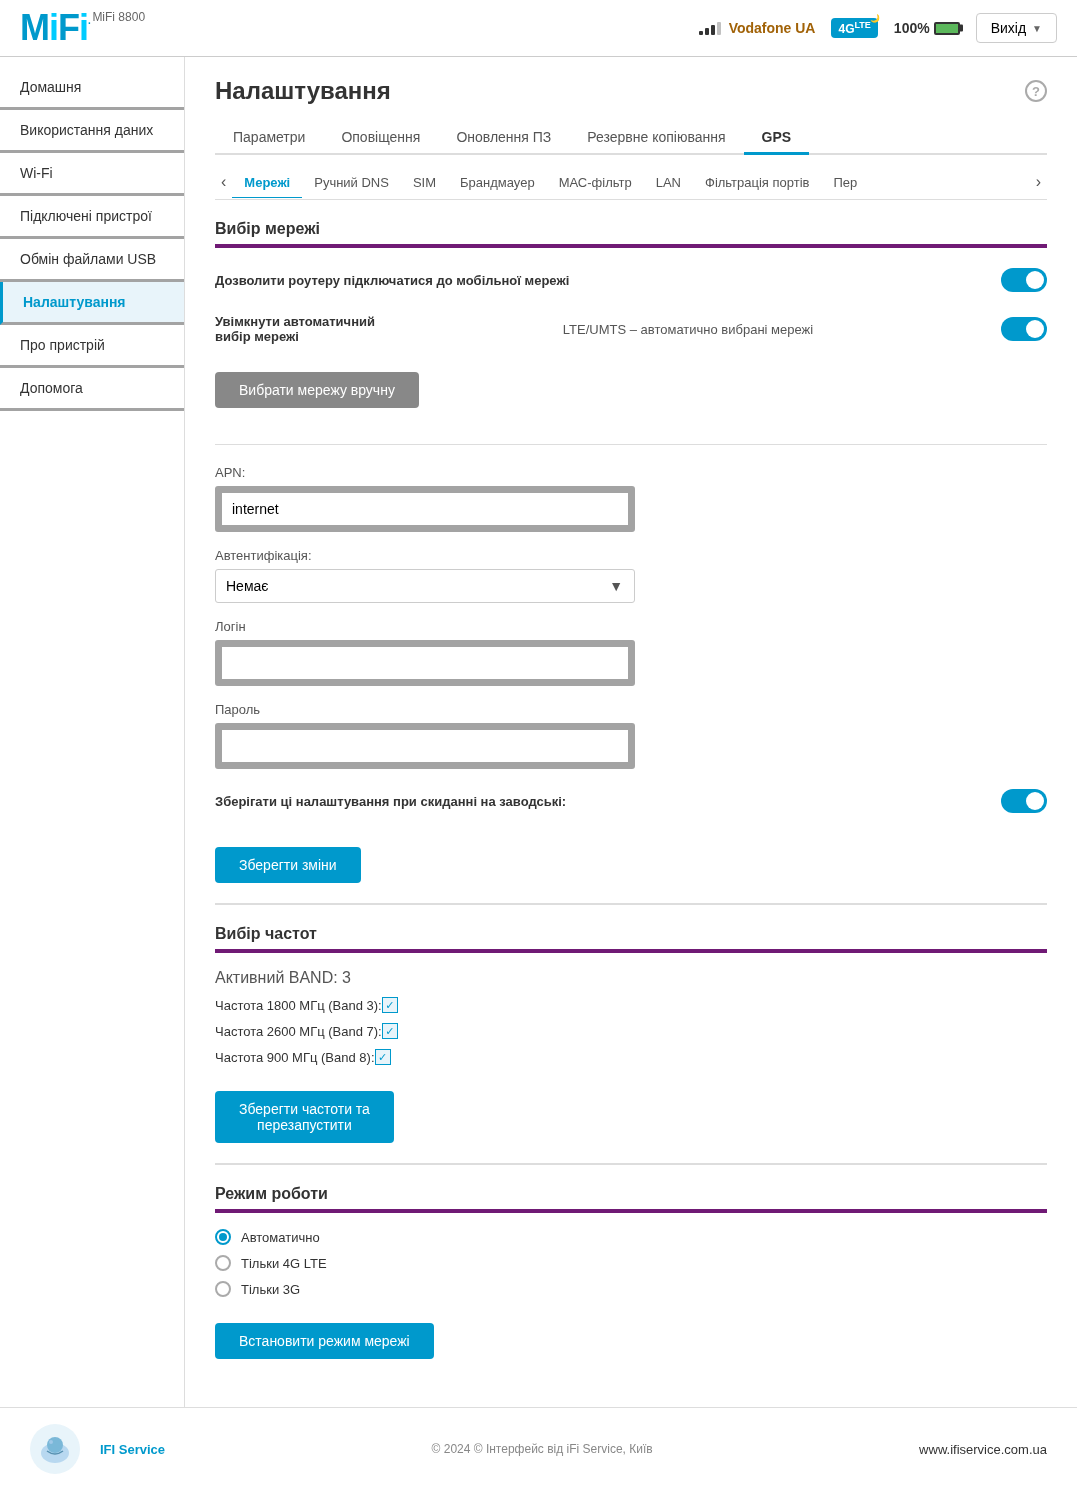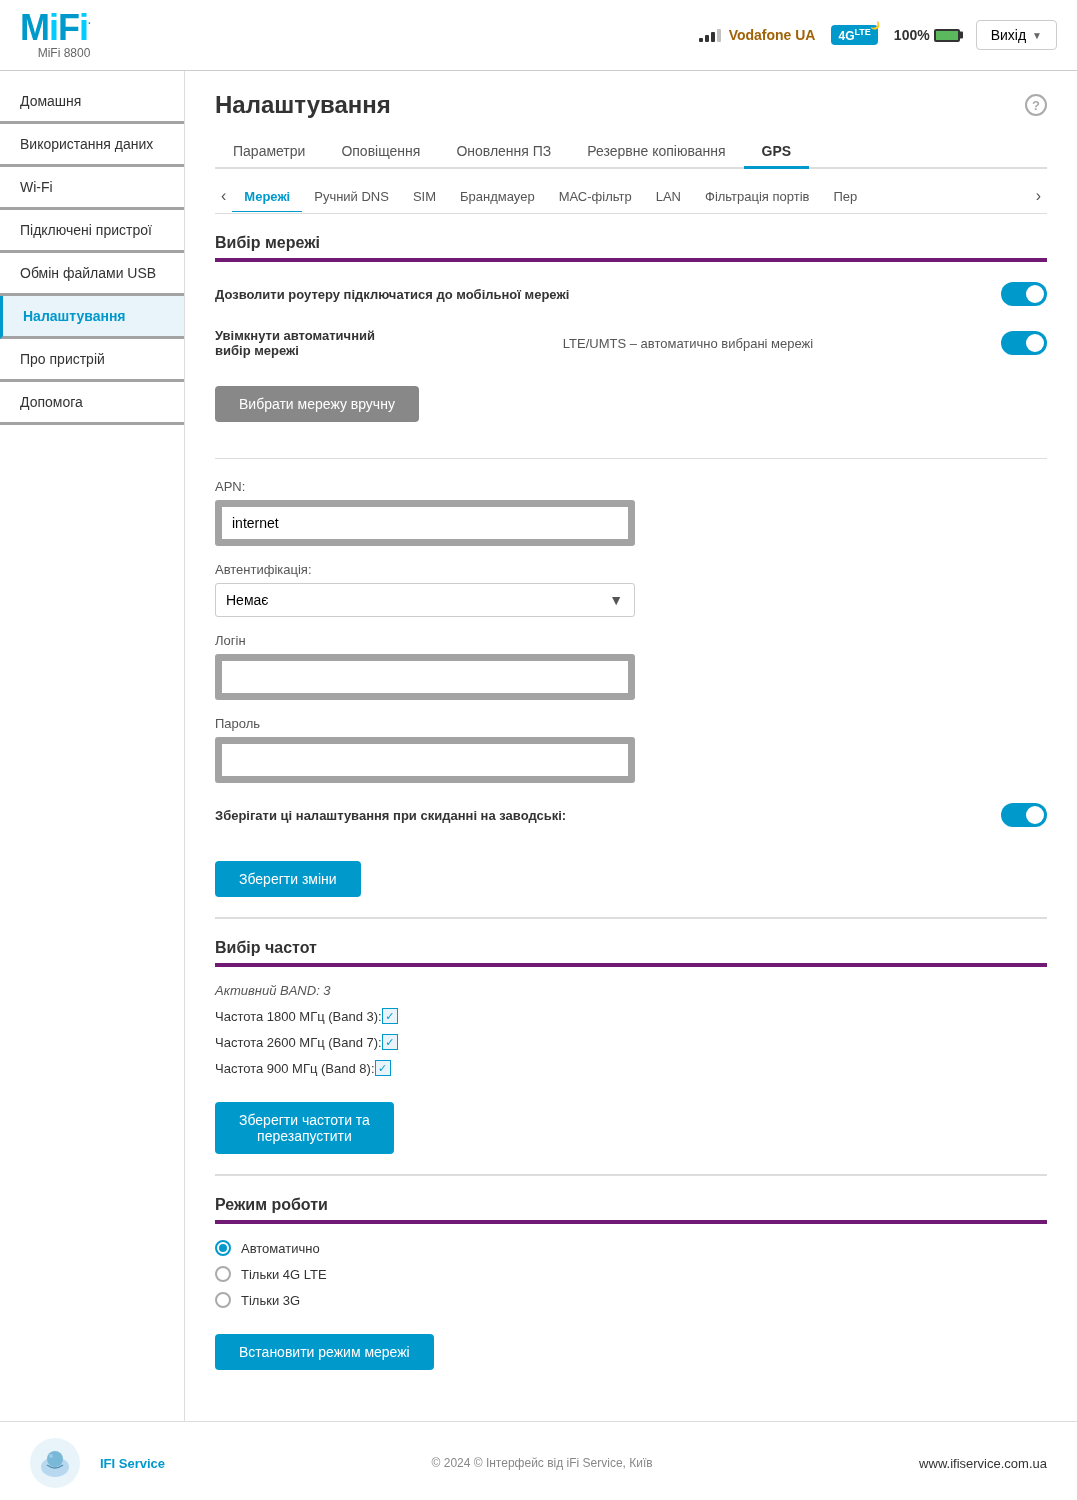--- a/index.html
+++ b/index.html
@@ -8,22 +8,22 @@
     
     .header {
       display: flex;
       align-items: center;
       padding: 10px 20px;
       border-bottom: 1px solid #ccc;
       background: #fff;
     }
     .logo-area {
       display: flex;
-      flex-direction: column;
-      align-items: flex-end;
+      flex-direction: row;
+      align-items: flex-start;
       margin-right: auto;
     }
     .logo-mifi {
       font-size: 36px;
       font-weight: bold;
       color: #0099cc;
       letter-spacing: -1px;
       line-height: 1;
     }
     .logo-mifi span { color: #00ccff; }
@@ -443,24 +443,23 @@
     .footer-copyright {
       font-size: 12px;
       color: #888;
     }
     .footer-website {
       font-size: 13px;
       color: #333;
     }
 
     .active-band-info {
-      font-size: 13px;
+      font-size: 16px;
       color: #555;
       margin-bottom: 10px;
-      font-style: italic;
     }
 
     .section-divider {
       border: none;
       border-top: 2px solid #ddd;
       margin: 20px 0;
     }
   </style>
 </head>
 <body>

